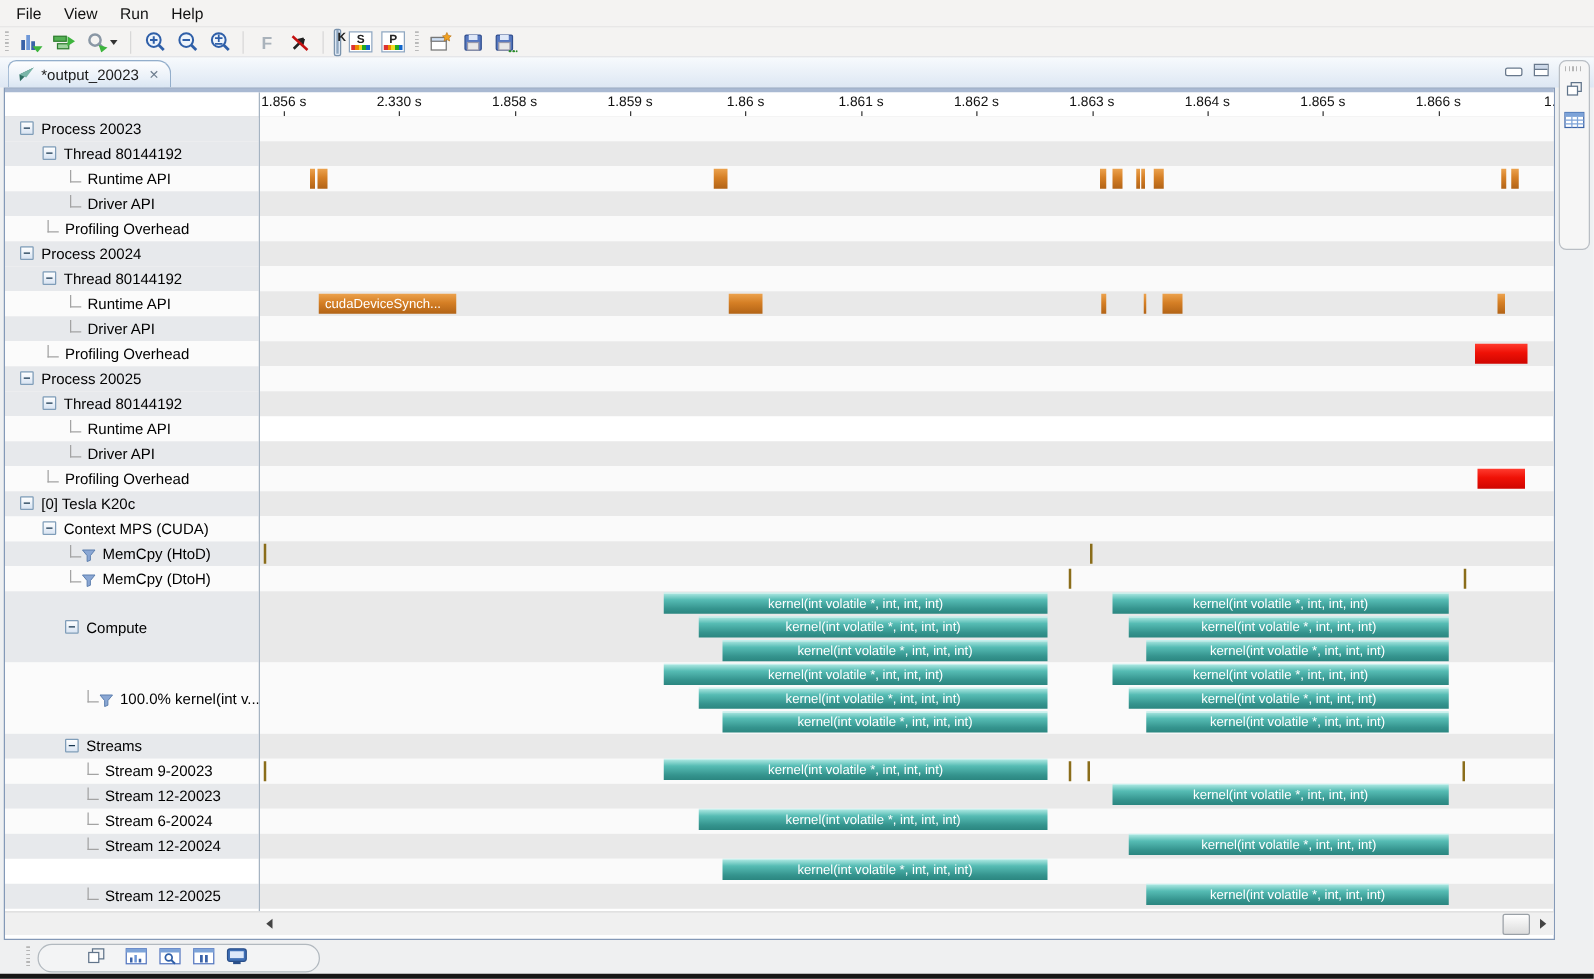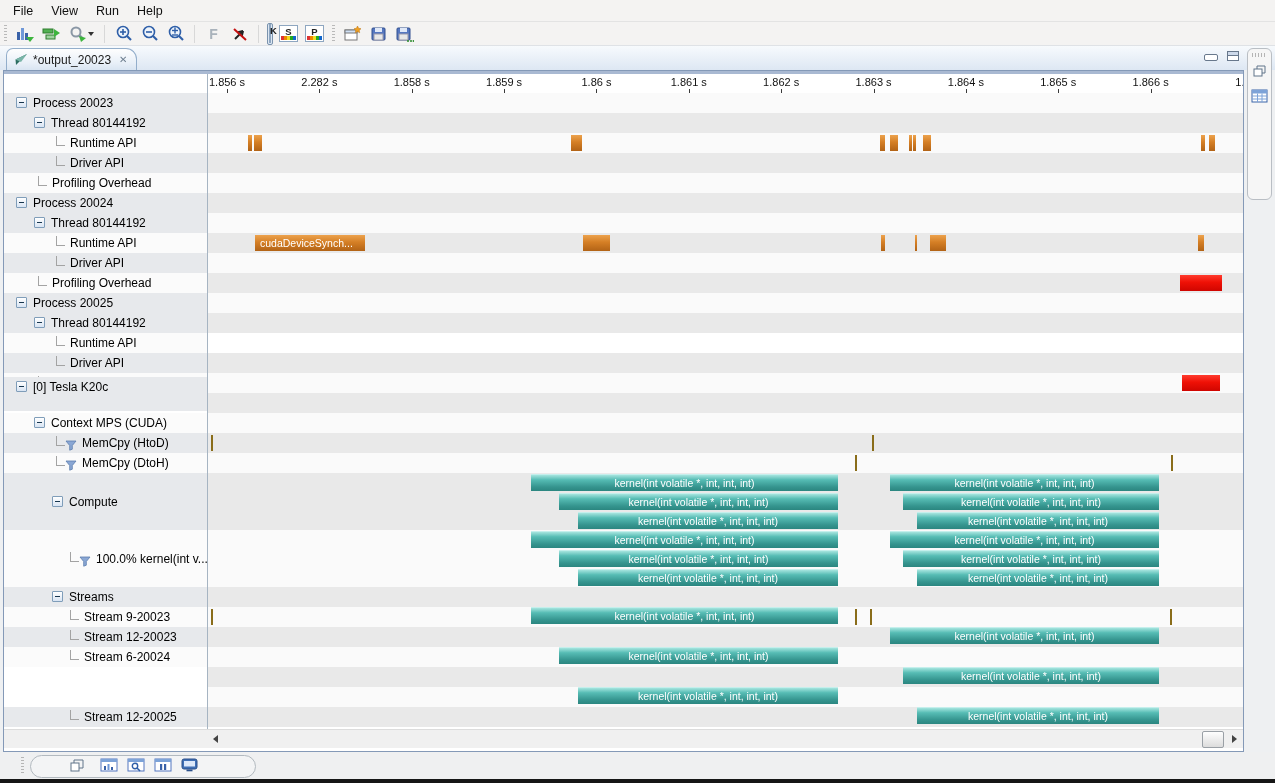--- a/index.html
+++ b/index.html
@@ -228,21 +228,21 @@
     <span class="wb-max"></span>
   </div>
 </div>
 
 <div id="mainview" class="abs">
   <div id="viewtop"></div>
   <div id="treehead"></div>
   <div id="ruler">
       <div class="rlabel" style="left: -4px;">1.856 s</div>
       <div class="rtick" style="left: 19px;"></div>
-      <div class="rlabel" style="left: 88.36px;">2.282 s</div>
+      <div class="rlabel" style="left: 88.36px;">2.330 s</div>
       <div class="rtick" style="left: 111.36px;"></div>
       <div class="rlabel" style="left: 180.72px;">1.858 s</div>
       <div class="rtick" style="left: 203.72px;"></div>
       <div class="rlabel" style="left: 273.08px;">1.859 s</div>
       <div class="rtick" style="left: 296.08px;"></div>
       <div class="rlabel" style="left: 365.44px;">1.86 s</div>
       <div class="rtick" style="left: 388.44px;"></div>
       <div class="rlabel" style="left: 457.8px;">1.861 s</div>
       <div class="rtick" style="left: 480.8px;"></div>
       <div class="rlabel" style="left: 550.16px;">1.862 s</div>
@@ -341,21 +341,21 @@
           <div class="conn" style="left: 52px;"></div>
           <div class="tree-label" style="left: 66px;">Driver API</div>
         </div>
       </div>
       <div class="tree-row tbg-w" style="top: 302px; height: 20px;">
         <div class="tree-inner" style="top: 0px;">
           <div class="conn" style="left: 34px;"></div>
           <div class="tree-label" style="left: 48px;">Profiling Overhead</div>
         </div>
       </div>
-      <div class="tree-row tbg-g" style="top: 306px; height: 34px;">
+      <div class="tree-row tbg-g" style="top: 322px; height: 34px;">
         <div class="tree-inner" style="top: 0px;">
           <div class="ebox" style="left: 12px;"></div>
           <div class="tree-label" style="left: 29px;">[0] Tesla K20c</div>
         </div>
       </div>
       <div class="tree-row tbg-g" style="top: 362px; height: 20px;">
         <div class="tree-inner" style="top: 0px;">
           <div class="conn" style="left: 52px;"></div>
           <div class="funnel" style="left: 61px;"><svg width="12" height="11">
               <path d="M1 1 H11 L7.3 5.5 V9.2 L4.7 10.2 V5.5 Z" fill="#8aa7d4" stroke="#5d7fae" stroke-width="0.8"></path>
@@ -408,20 +408,26 @@
       <div class="tree-row tbg-g" style="top: 556px; height: 20px;">
         <div class="tree-inner" style="top: 0px;">
           <div class="conn" style="left: 66px;"></div>
           <div class="tree-label" style="left: 80px;">Stream 12-20023</div>
         </div>
       </div>
       <div class="tree-row tbg-w" style="top: 576px; height: 20px;">
         <div class="tree-inner" style="top: 0px;">
           <div class="conn" style="left: 66px;"></div>
           <div class="tree-label" style="left: 80px;">Stream 6-20024</div>
+        </div>
+      </div>
+      <div class="tree-row tbg-g" style="top: 596px; height: 20px;">
+        <div class="tree-inner" style="top: 0px;">
+          <div class="conn" style="left: 66px;"></div>
+          <div class="tree-label" style="left: 80px;">Stream 12-20024</div>
         </div>
       </div>
       <div class="tree-row tbg-g" style="top: 636px; height: 20px;">
         <div class="tree-inner" style="top: 0px;">
           <div class="conn" style="left: 66px;"></div>
           <div class="tree-label" style="left: 80px;">Stream 12-20025</div>
         </div>
       </div>
     </div>
   <div id="tlpane">

